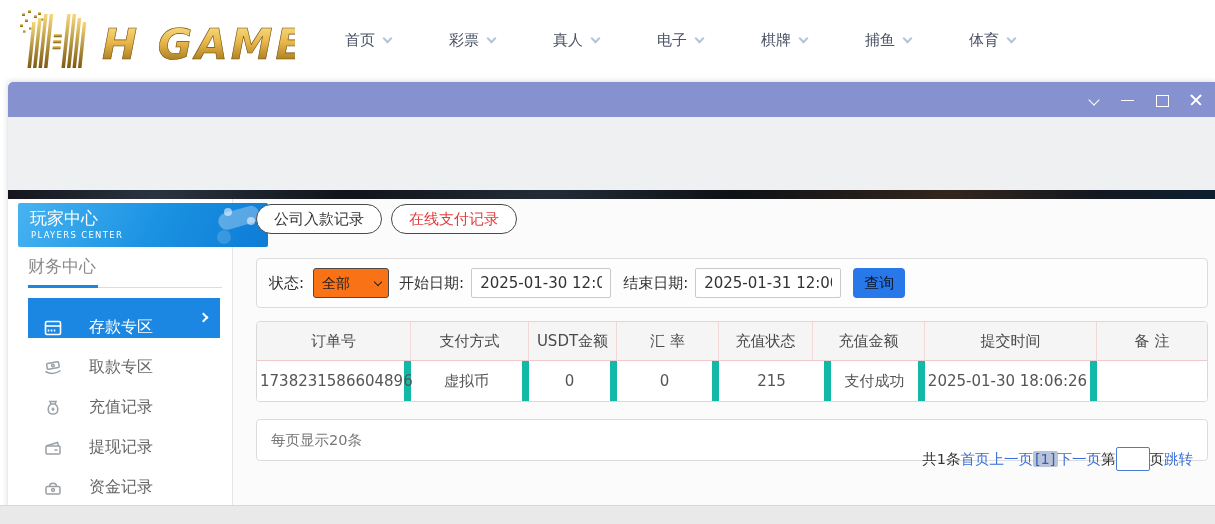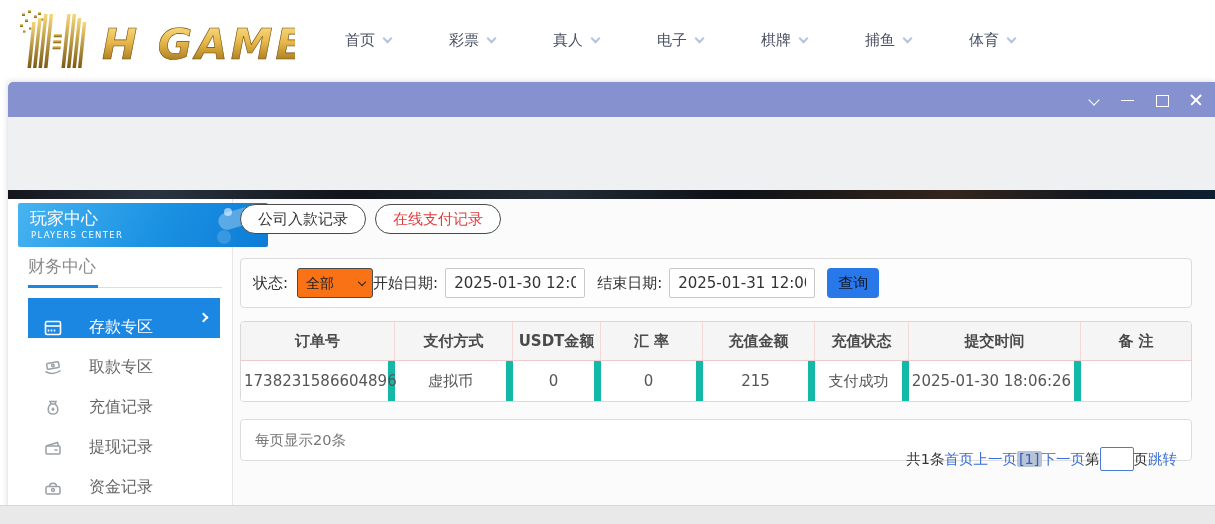--- a/index.html
+++ b/index.html
@@ -51,46 +51,46 @@
   .section-divider::before { content:''; position:absolute; left:0; top:-2px; width:70px; height:3px; background:#1b87e2; }
 
   .menu-item { position:absolute; left:20px; width:192px; height:40px; display:flex; align-items:flex-end;
                color:#666; font-size:16px; cursor:pointer; }
   .menu-item .mi-icon { width:20px; height:20px; margin-left:15px; margin-right:26px; flex:none; }
   .menu-item.active { background:#1b87e2; color:#fff; }
   .chev-right { position:absolute; right:13px; top:16px; width:7px; height:7px;
       border-right:2px solid #fff; border-top:2px solid #fff; transform:rotate(45deg); }
 
   
-  .content { position:absolute; left:226px; top:0; right:0; height:274px; }
+  .content { position:absolute; left:242px; top:0; right:0; height:274px; }
   .tabs { position:absolute; left:6px; top:5px; display:flex; gap:9px; }
   .tab { height:30px; padding:0 17px; border:1.5px solid #4a4a4a; border-radius:16px; background:#fff;
          display:flex; align-items:center; font-size:15px; color:#333; cursor:pointer; }
   .tab.active { color:#e43b3b; }
 
   .filter-panel { position:absolute; left:6px; top:59px; width:952px; height:50px; background:#fdfdfe;
                   border:1px solid #dcdcdc; border-radius:4px; display:flex; align-items:center; padding-left:12px; }
   .f-label { font-size:15px; color:#333; }
   .select-wrap { position:relative; margin-left:9px; }
   .status-select { width:76px; height:30px; border:1px solid #4a4a4a; border-radius:3px; background:#f97316;
       font-size:14px; color:#222; padding:0 8px 0 8px; appearance:none; -webkit-appearance:none;
       font-family:"DejaVu Sans","Liberation Sans",sans-serif; cursor:pointer; }
   .select-chev { position:absolute; right:8px; top:11px; width:6px; height:6px; pointer-events:none;
       border-right:1.8px solid #222; border-bottom:1.8px solid #222; transform:rotate(45deg); }
   .date-input { height:30px; border:1px solid #c9c9c9; border-radius:2px; font-size:15px; color:#333;
       padding:0 8px; margin-left:7px; font-family:"DejaVu Sans","Liberation Sans",sans-serif; }
   .w140 { width:140px; } .w146 { width:146px; }
-  .ml10 { } .ml12 { margin-left:12px; }
+  .ml10 { margin-left:10px; } .ml12 { margin-left:12px; }
   .search-button { margin-left:12px; width:52px; height:30px; background:#2878ea; border:none; border-radius:4px;
       color:#0f172a; font-size:15px; cursor:pointer; font-family:"DejaVu Sans","Liberation Sans",sans-serif; }
 
   .records-table { position:absolute; left:6px; top:122px; width:952px; background:#fff;
       border:1px solid #d9d9d9; border-radius:4px; overflow:hidden; }
   .thead { display:flex; height:39px; background:#f5f5f6; border-bottom:1px solid #eecaca; }
-  .th { display:flex; align-items:center; justify-content:center; font-weight:bold; font-size:15px;
+  .th { display:flex; align-items:center; justify-content:center; font-weight:normal; font-size:15px;
         color:#4a4a4a; border-right:1px solid #f2d8d8; }
   .trow { display:flex; height:40px; background:#fff; }
   .td { display:flex; align-items:center; justify-content:center; font-size:15px; color:#555;
         border-right:7px solid #14b8a6; }
   .c0{width:154px} .c1{width:118px} .c2{width:88px} .c3{width:102px}
   .c4{width:112px} .c5{width:94px} .c6{width:172px} .c7{width:110px; border-right:none;}
   .td.order { justify-content:flex-start; padding-left:3px; }
 
   .pagination-panel { position:absolute; left:6px; top:220px; width:952px; height:42px; background:#fff;
       border:1px solid #dcdcdc; border-radius:4px; display:flex; align-items:center;
@@ -291,22 +291,22 @@
           <input class="date-input w146" value="2025-01-31 12:00:00" style="">
           <button class="search-button">查询</button>
         </div>
 
         <div class="records-table">
           <div class="thead">
             <div class="th c0">订单号</div>
             <div class="th c1">支付方式</div>
             <div class="th c2">USDT金额</div>
             <div class="th c3">汇 率</div>
+            <div class="th c5">充值状态</div>
             <div class="th c4">充值金额</div>
-            <div class="th c5">充值状态</div>
             <div class="th c6">提交时间</div>
             <div class="th c7">备 注</div>
           </div>
           <div class="trow">
             <div class="td c0 order">1738231586604896</div>
             <div class="td c1">虚拟币</div>
             <div class="td c2">0</div>
             <div class="td c3">0</div>
             <div class="td c4">215</div>
             <div class="td c5">支付成功</div>

